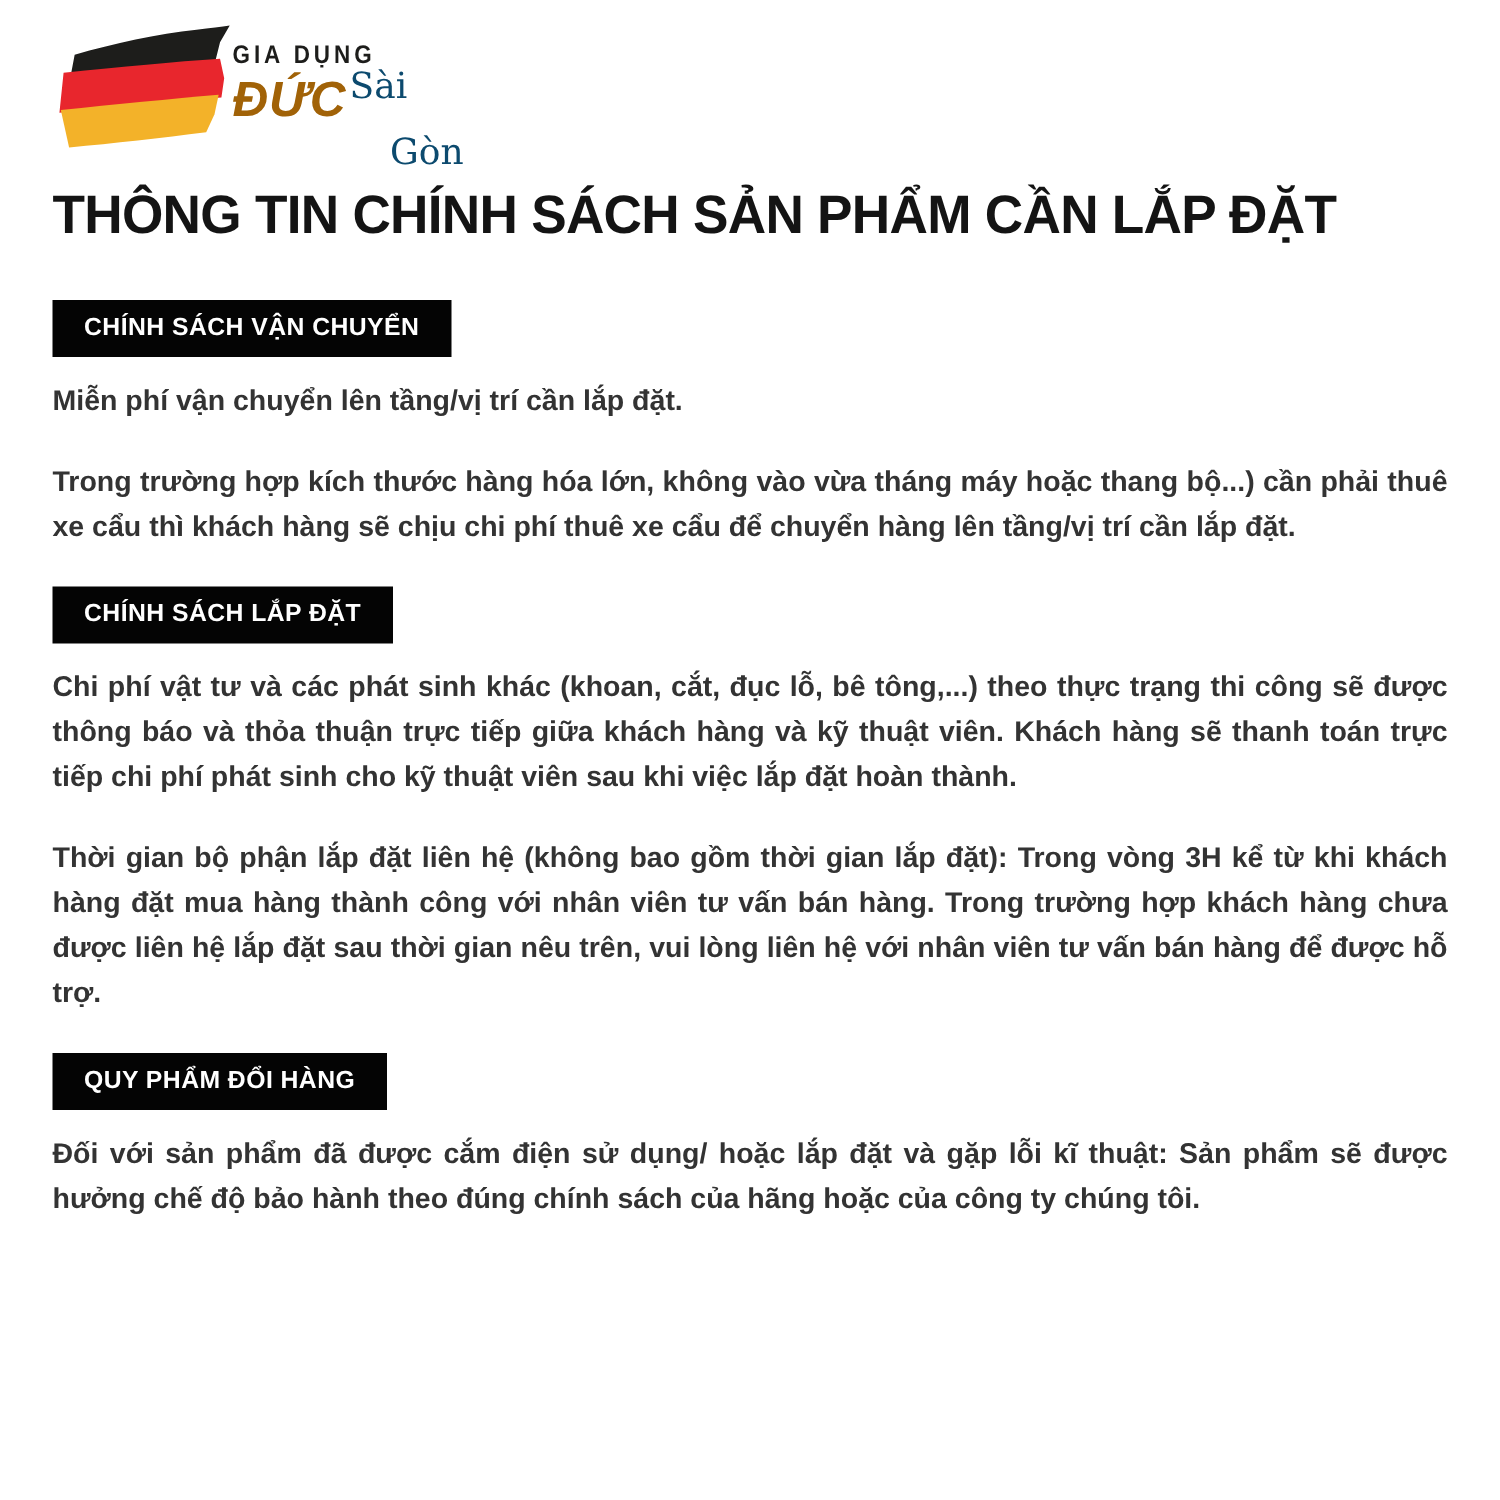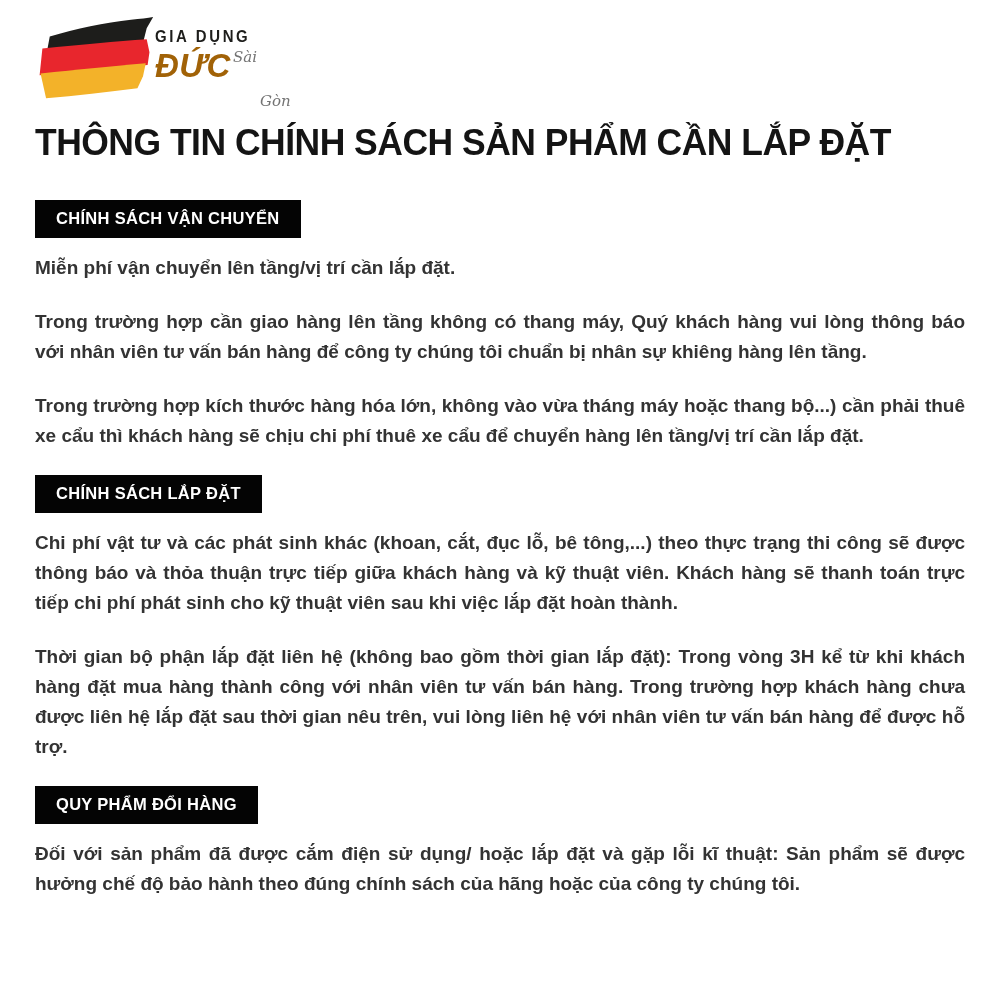--- a/index.html
+++ b/index.html
@@ -57,24 +57,23 @@
     font-size: 33px;
     line-height: 1;
     color: #a16207;
     letter-spacing: 0.5px;
   }
   .brand-script {
     position: absolute;
     left: 78px;
     top: 22px;
     font-family: "DejaVu Serif", serif;
-    font-style: italic;
-    font-size: 15px;
+    font-size: 24px;
     line-height: 17px;
-    color: #737373;
+    color: #0c4a6e;
     white-space: nowrap;
   }
   .brand-script .line2 {
     display: block;
     padding-left: 27px;
     margin-top: 27px;
   }
 
   
   .page-title {
@@ -132,21 +131,20 @@
       <span class="brand-main">ĐỨC</span>
       <span class="brand-script"><span class="line1">Sài</span><span class="line2">Gòn</span></span>
     </div>
   </header>
 
   <h1 class="page-title">THÔNG TIN CHÍNH SÁCH SẢN PHẨM CẦN LẮP ĐẶT</h1>
 
   <section>
     <div class="section-badge">CHÍNH SÁCH VẬN CHUYỂN</div>
     <p class="body-text">Miễn phí vận chuyển lên tầng/vị trí cần lắp đặt.</p>
-    <p class="body-text">Trong trường hợp cần giao hàng lên tầng không có thang máy, Quý khách hàng vui lòng thông báo với nhân viên tư vấn bán hàng để công ty chúng tôi chuẩn bị nhân sự khiêng hàng lên tầng.</p>
     <p class="body-text">Trong trường hợp kích thước hàng hóa lớn, không vào vừa tháng máy hoặc thang bộ...) cần phải thuê xe cẩu thì khách hàng sẽ chịu chi phí thuê xe cẩu để chuyển hàng lên tầng/vị trí cần lắp đặt.</p>
   </section>
 
   <section>
     <div class="section-badge">CHÍNH SÁCH LẮP ĐẶT</div>
     <p class="body-text">Chi phí vật tư và các phát sinh khác (khoan, cắt, đục lỗ, bê tông,...) theo thực trạng thi công sẽ được thông báo và thỏa thuận trực tiếp giữa khách hàng và kỹ thuật viên. Khách hàng sẽ thanh toán trực tiếp chi phí phát sinh cho kỹ thuật viên sau khi việc lắp đặt hoàn thành.</p>
     <p class="body-text">Thời gian bộ phận lắp đặt liên hệ (không bao gồm thời gian lắp đặt): Trong vòng 3H kể từ khi khách hàng đặt mua hàng thành công với nhân viên tư vấn bán hàng. Trong trường hợp khách hàng chưa được liên hệ lắp đặt sau thời gian nêu trên, vui lòng liên hệ với nhân viên tư vấn bán hàng để được hỗ trợ.</p>
   </section>
 
   <section>

